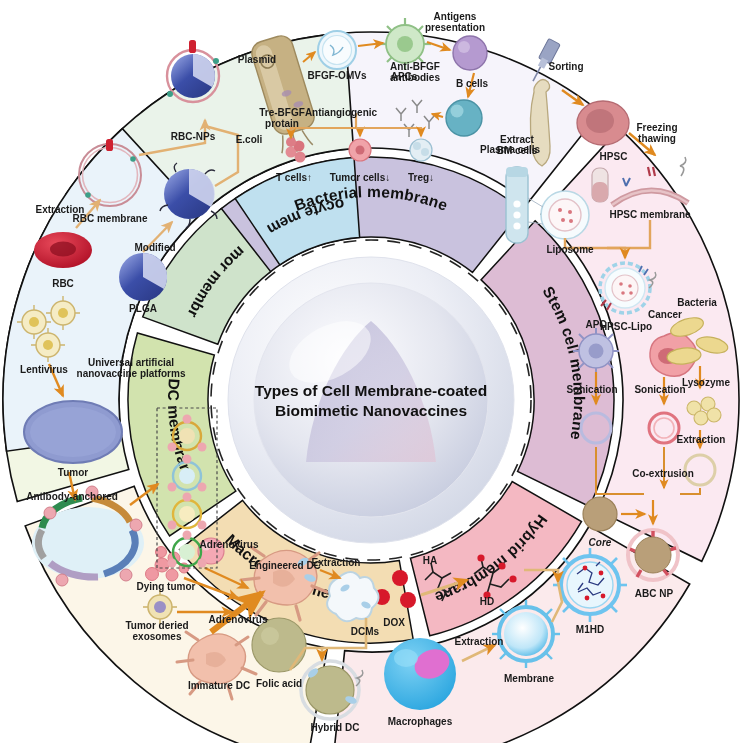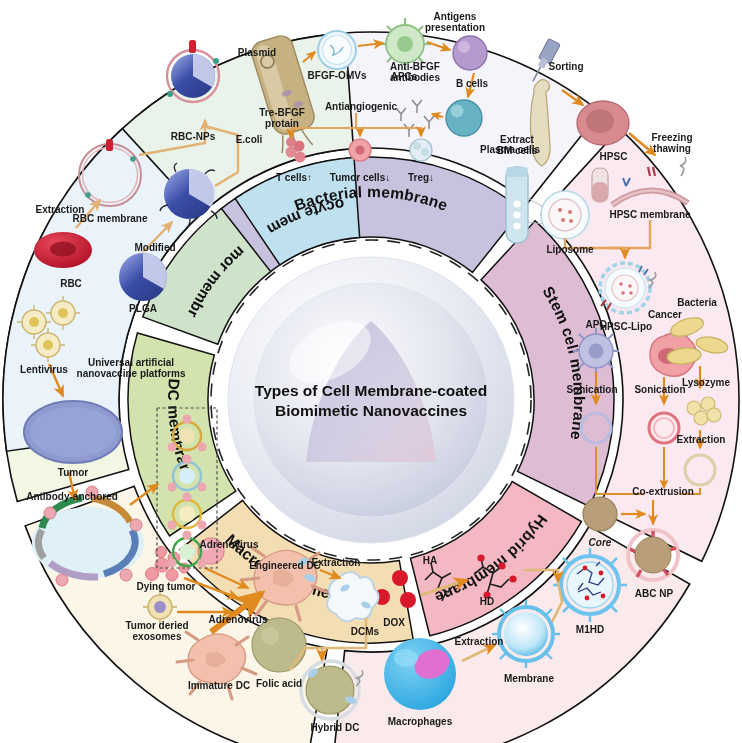--- a/index.html
+++ b/index.html
@@ -553,57 +553,57 @@
     <path d="M49 364 L63 396" stroke="#e08a20" stroke-width="2.4" fill="none" marker-end="url(#ah)"></path>
     <path d="M69 472 L75 500" stroke="#e08a20" stroke-width="2.4" fill="none" marker-end="url(#ah)"></path>
     <path d="M130 505 L158 484" stroke="#e08a20" stroke-width="2.4" fill="none" marker-end="url(#ah)"></path>
   </g>
 </svg>
 
 <div id="labels">
       <div class="lbl s11" style="left: 193px; top: 137px;">RBC-NPs</div>
       <div class="lbl s11" style="left: 110px; top: 219px;">RBC membrane</div>
       <div class="lbl s11" style="left: 60px; top: 210px;">Extraction</div>
-      <div class="lbl s11" style="left: 63px; top: 284px; margin-left: 8px;">RBC</div>
+      <div class="lbl s11" style="left: 63px; top: 284px;">RBC</div>
       <div class="lbl s11" style="left: 155px; top: 248px;">Modified</div>
       <div class="lbl s11" style="left: 143px; top: 309px;">PLGA</div>
-      <div class="lbl s11" style="left: 257px; top: 53px;">Plasmid</div>
+      <div class="lbl s11" style="left: 257px; top: 60px;">Plasmid</div>
       <div class="lbl s11" style="left: 337px; top: 76px;">BFGF-OMVs</div>
       <div class="lbl s11" style="left: 404px; top: 77px;">APCs</div>
       <div class="lbl s11" style="left: 455px; top: 22px;">Antigens
 presentation</div>
       <div class="lbl s11" style="left: 472px; top: 84px;">B cells</div>
       <div class="lbl s11" style="left: 415px; top: 72px;">Anti-BFGF
 antibodies</div>
-      <div class="lbl s11" style="left: 341px; top: 107px; margin-left: 20px;">Antiangiogenic</div>
+      <div class="lbl s11" style="left: 341px; top: 113px;">Antiangiogenic</div>
       <div class="lbl s11" style="left: 282px; top: 118px;">Tre-BFGF
 protain</div>
       <div class="lbl s11" style="left: 470px; top: 150px; margin-left: 40px;">Plasma cells</div>
       <div class="lbl s11" style="left: 249px; top: 140px;">E.coli</div>
       <div class="lbl s11" style="left: 294px; top: 178px;">T cells↑</div>
       <div class="lbl s11" style="left: 360px; top: 178px;">Tumor cells↓</div>
       <div class="lbl s11" style="left: 421px; top: 178px;">Treg↓</div>
       <div class="lbl s11" style="left: 566px; top: 67px;">Sorting</div>
       <div class="lbl s11" style="left: 517px; top: 145px;">Extract
 BM cells</div>
       <div class="lbl s11" style="left: 603px; top: 157px; padding-left: 21px;">HPSC</div>
-      <div class="lbl s11" style="left: 657px; top: 143px; margin-left: 15px;">Freezing
+      <div class="lbl s11" style="left: 657px; top: 133px;">Freezing
 thawing</div>
       <div class="lbl s11" style="left: 650px; top: 215px;">HPSC membrane</div>
       <div class="lbl s11" style="left: 570px; top: 250px;">Liposome</div>
       <div class="lbl s11" style="left: 626px; top: 327px;">HPSC-Lipo</div>
       <div class="lbl s11" style="left: 596px; top: 325px;">APC</div>
       <div class="lbl s11" style="left: 665px; top: 315px;">Cancer</div>
       <div class="lbl s11" style="left: 697px; top: 303px;">Bacteria</div>
       <div class="lbl s11" style="left: 592px; top: 390px;">Sonication</div>
       <div class="lbl s11" style="left: 660px; top: 390px;">Sonication</div>
       <div class="lbl s11" style="left: 706px; top: 383px;">Lysozyme</div>
       <div class="lbl s11" style="left: 701px; top: 440px;">Extraction</div>
       <div class="lbl s11" style="left: 600px; top: 543px; font-style: italic;">Core</div>
-      <div class="lbl s11" style="left: 663px; top: 492px; text-align: right;">Co-extrusion</div>
+      <div class="lbl s11" style="left: 663px; top: 474px; text-align: right;">Co-extrusion</div>
       <div class="lbl s11" style="left: 654px; top: 594px;">ABC NP</div>
       <div class="lbl s11" style="left: 430px; top: 561px;">HA</div>
       <div class="lbl s11" style="left: 487px; top: 602px;">HD</div>
       <div class="lbl s11" style="left: 590px; top: 630px;">M1HD</div>
       <div class="lbl s11" style="left: 394px; top: 623px;">DOX</div>
       <div class="lbl s11" style="left: 479px; top: 642px;">Extraction</div>
       <div class="lbl s11" style="left: 529px; top: 679px;">Membrane</div>
       <div class="lbl s11" style="left: 420px; top: 722px;">Macrophages</div>
       <div class="lbl s11" style="left: 229px; top: 545px;">Adrenovirus</div>
       <div class="lbl s11" style="left: 166px; top: 587px;">Dying tumor</div>

